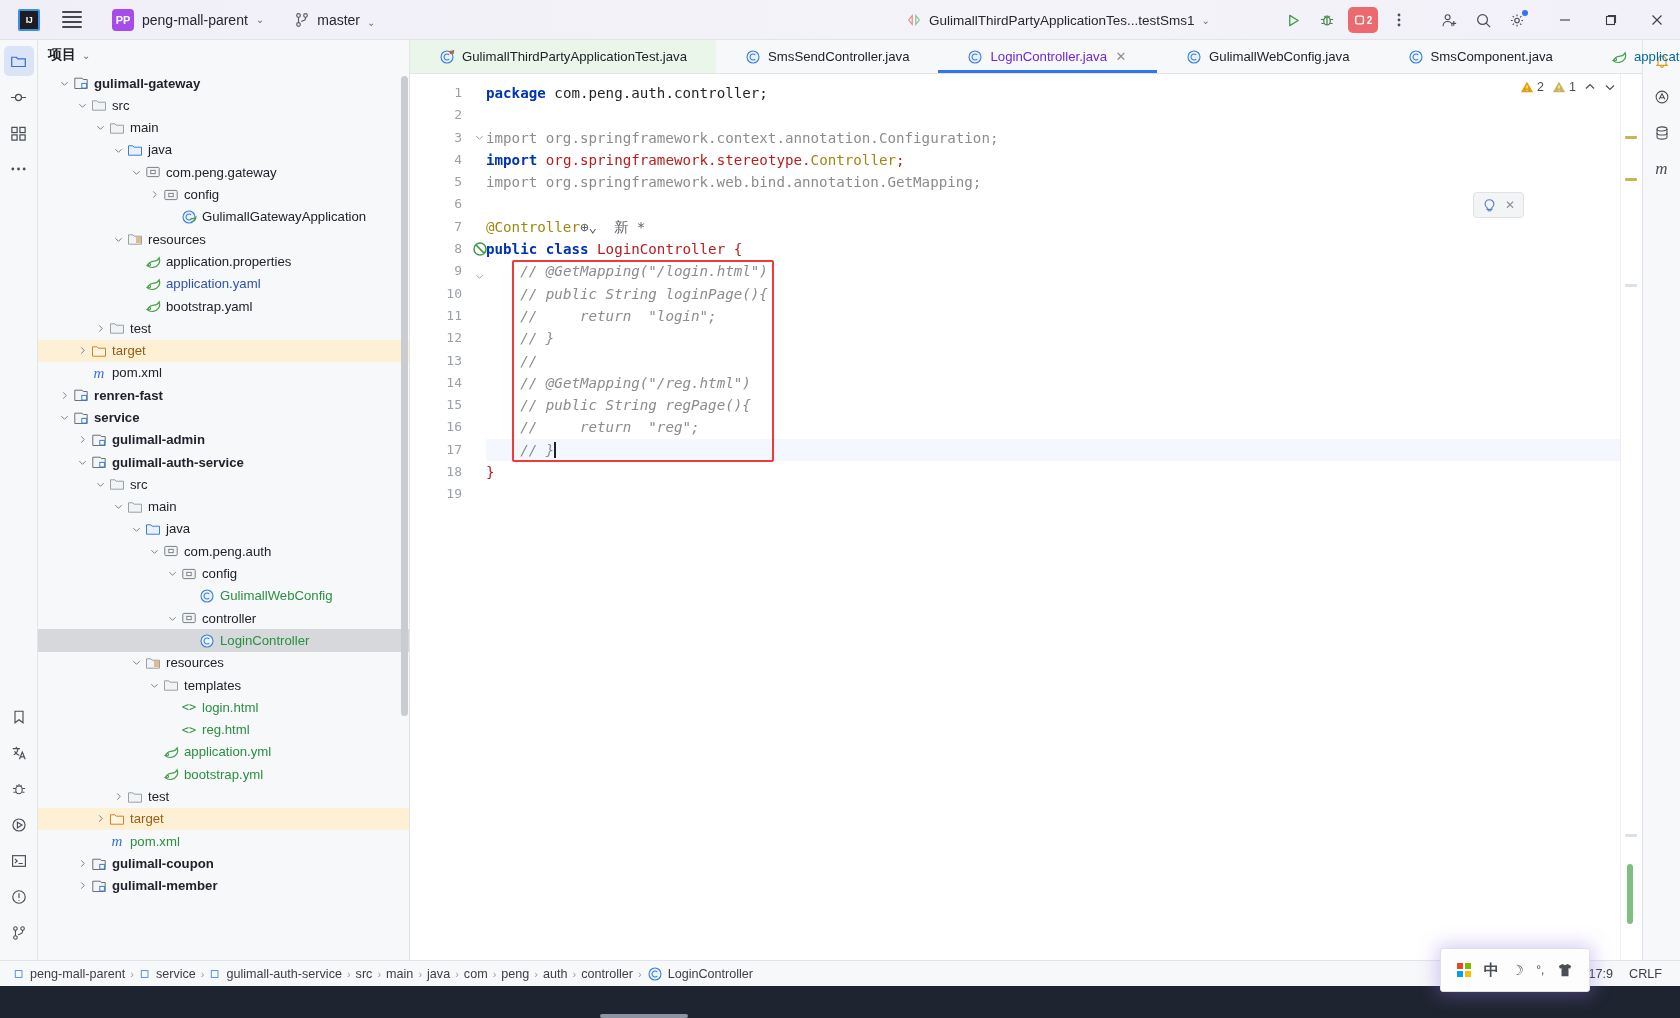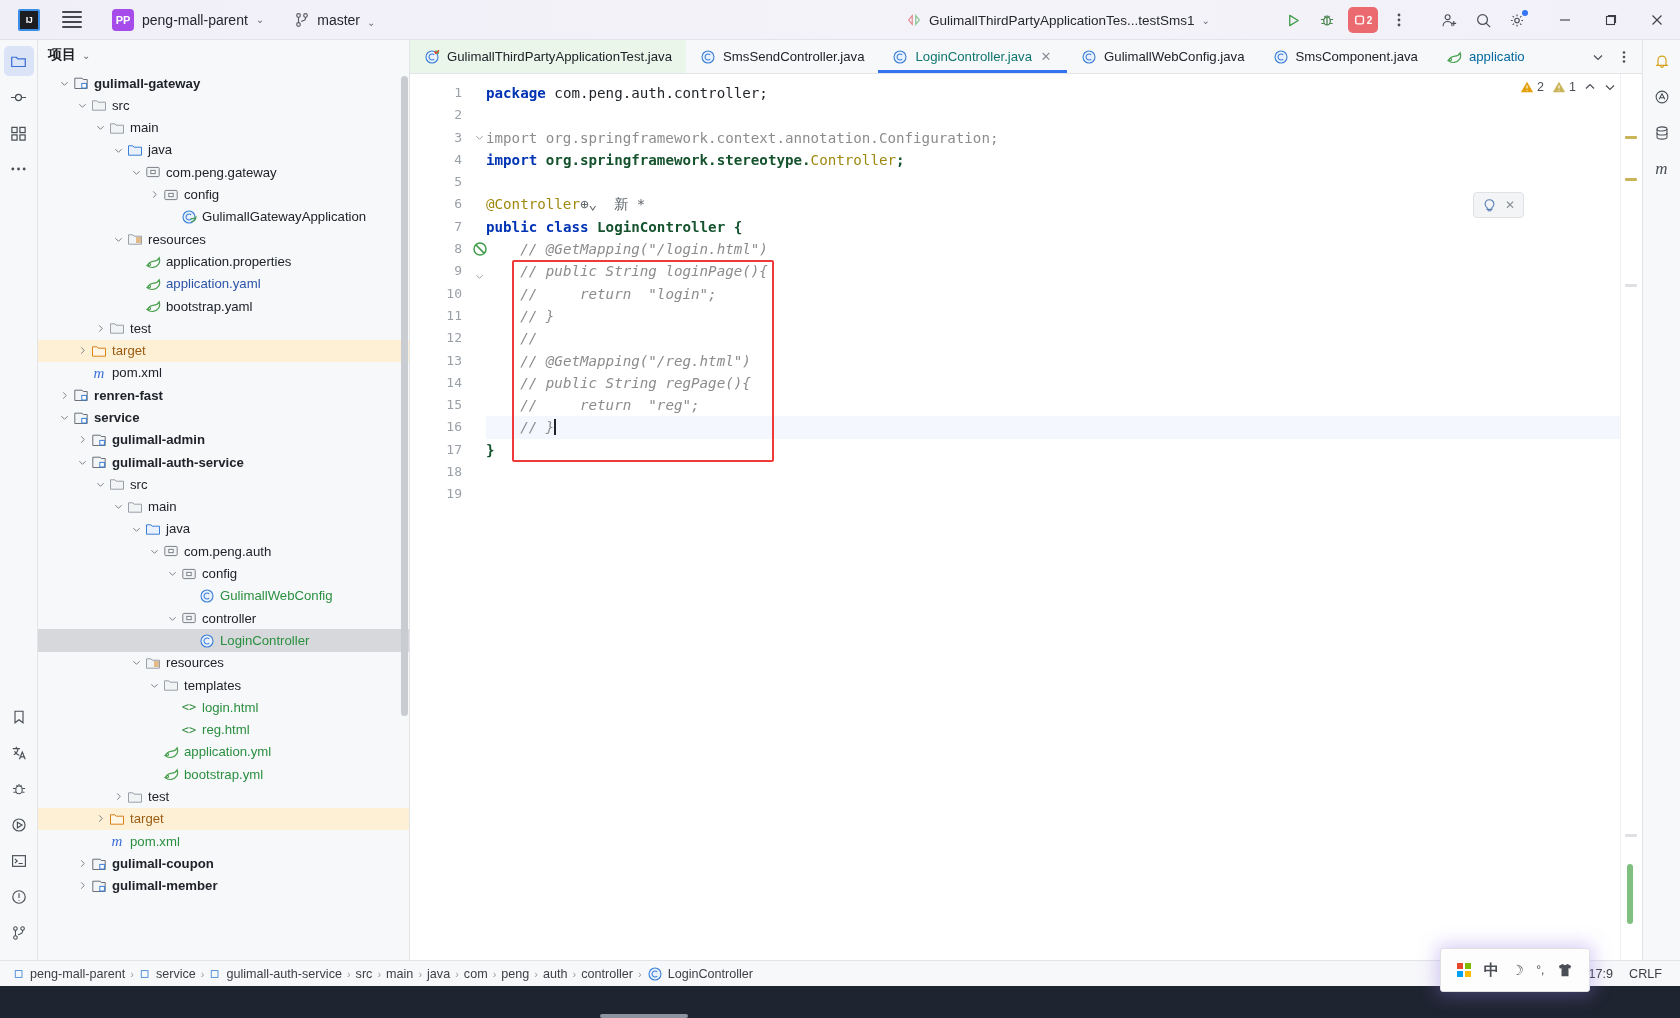--- a/index.html
+++ b/index.html
@@ -86,40 +86,40 @@
   .blue { color:#2c53a8; }
   .orange-t { color:#9a5c13; }
   .scroll-v {
     position:absolute; right:1px; top:0; width:7px; background:#c9ccd1; border-radius:4px;
   }
 
   
   .editorcol { flex:1 1 auto; display:flex; flex-direction:column; min-width:0; background:#ffffff;}
   .tabstrip { height:34px; flex:0 0 34px; display:flex; align-items:stretch; background:#f7f8fa; border-bottom:1px solid #e3e4e8; position:relative;}
   .etab {
-    display:flex;align-items:center;gap:7px;padding:0 14px;font-size:13.2px;color:#20232a;cursor:pointer;
+    display:flex;align-items:center;gap:7px;padding:0 29px;font-size:13.2px;color:#20232a;cursor:pointer;
     position:relative; white-space:nowrap;
   }
   .etab.testtab{ background:#eaf6ea; }
   .etab.active{ }
   .etab.active:after{ content:""; position:absolute; left:0; right:0; bottom:0; height:3px; background:#3574f0;}
   .etab .tx { width:14px;height:14px;display:flex;align-items:center;justify-content:center;color:#8a8f96;font-size:13px;}
   .tabstrip-right{ margin-left:auto; display:flex; align-items:center; padding-right:6px; gap:2px;}
   .ts-btn{width:24px;height:24px;display:flex;align-items:center;justify-content:center;color:#4a4e55;cursor:pointer;border-radius:4px;}
 
   .editorarea { flex:1 1 auto; display:flex; position:relative; min-height:0; background:#fff;}
   .gutter { width:62px; flex:0 0 62px; background:#fff; position:relative; padding-top:8px;}
   .lnum { height:22.3px; line-height:22.3px; text-align:right; padding-right:10px; font-family:"DejaVu Sans Mono",monospace; font-size:13px; color:#9aa0a8;}
   .foldcol { width:14px; flex:0 0 14px; position:relative; padding-top:8px;}
   .foldmark{ height:22.3px; line-height:22.3px; text-align:center; font-size:9px; color:#9aa0a8; cursor:pointer;}
   .codearea { flex:1 1 auto; position:relative; padding-top:8px; overflow:hidden;}
   .cline{ height:22.3px; line-height:22.3px; font-family:"DejaVu Sans Mono",monospace; font-size:14.2px; white-space:pre; color:#1f2227;}
   .cline.cur { background:#f4f7fd; }
   .kw{color:#0033b3;font-weight:600;}
-  .cls{color:#14532d;font-weight:700;}
+  .cls{color:#b91c1c;font-weight:400;}
   .ann{color:#9e880d;}
   .gray{color:#8c8c8c;}
   .cmt{color:#8c8c8c;font-style:italic;}
   .pkgpath{color:#1f2227;}
   .redbox{ position:absolute; border:2px solid #f03a3a; border-radius:2px; pointer-events:none;}
   .caret{ display:inline-block; width:1.5px; height:16px; background:#1f2227; vertical-align:-3px; }
 
   
   .inspstrip{ width:22px; flex:0 0 22px; background:#fff; position:relative; border-left:1px solid #f0f0f2;}
   .insp-mark{ position:absolute; left:4px; width:12px; height:3px; border-radius:1px; }
@@ -823,21 +823,21 @@
             </span>
             <span>SmsSendController.java</span>
           </div>
           <div class="etab active">
             <span style="display: flex;">
               <svg width="16" height="16" viewBox="0 0 16 16">
                 <circle cx="8" cy="8" r="6" fill="#e9f1fd" stroke="#3a7fd5" stroke-width="1.1"></circle>
                 <path d="M10.2 5.9a3 3 0 1 0 0 4.2" fill="none" stroke="#3a7fd5" stroke-width="1.1"></path>
               </svg>
             </span>
-            <span style="color: #0f766e;">LoginController.java</span>
+            <span style="color: #6d28d9;">LoginController.java</span>
             <span class="tx">✕</span>
           </div>
           <div class="etab">
             <span style="display: flex;">
               <svg width="16" height="16" viewBox="0 0 16 16">
                 <circle cx="8" cy="8" r="6" fill="#e9f1fd" stroke="#3a7fd5" stroke-width="1.1"></circle>
                 <path d="M10.2 5.9a3 3 0 1 0 0 4.2" fill="none" stroke="#3a7fd5" stroke-width="1.1"></path>
               </svg>
             </span>
             <span>GulimallWebConfig.java</span>
@@ -931,20 +931,21 @@
             <div class="foldmark"></div>
             <div class="foldmark"></div>
             <div class="foldmark"></div>
           </div>
         <div class="codearea" id="codearea">
 
         <div class="cline"><span class="kw">package </span><span class="pkgpath">com.peng.auth.controller;</span></div>
             <div class="cline"></div>
             <div class="cline"><span class="gray">import org.springframework.context.annotation.Configuration;</span></div>
             <div class="cline"><span class="kw">import </span><span class="cls">org.springframework.stereotype.</span><span class="ann">Controller</span><span class="cls">;</span></div>
+            <div class="cline"><span class="gray">import org.springframework.web.bind.annotation.GetMapping;</span></div>
             <div class="cline"></div>
             <div class="cline"><span class="ann">@Controller</span><span style="color:#5b6066">⊕⌄</span><span style="color:#5b6066">  新 *</span></div>
             <div class="cline"><span class="kw">public </span><span class="kw">class </span><span class="cls">LoginController </span><span class="cls">{</span></div>
             <div class="cline">    <span class="cmt">// @GetMapping("/login.html")</span></div>
             <div class="cline">    <span class="cmt">// public String loginPage(){</span></div>
             <div class="cline">    <span class="cmt">//     return  "login";</span></div>
             <div class="cline">    <span class="cmt">// }</span></div>
             <div class="cline">    <span class="cmt">//</span></div>
             <div class="cline">    <span class="cmt">// @GetMapping("/reg.html")</span></div>
             <div class="cline">    <span class="cmt">// public String regPage(){</span></div>

